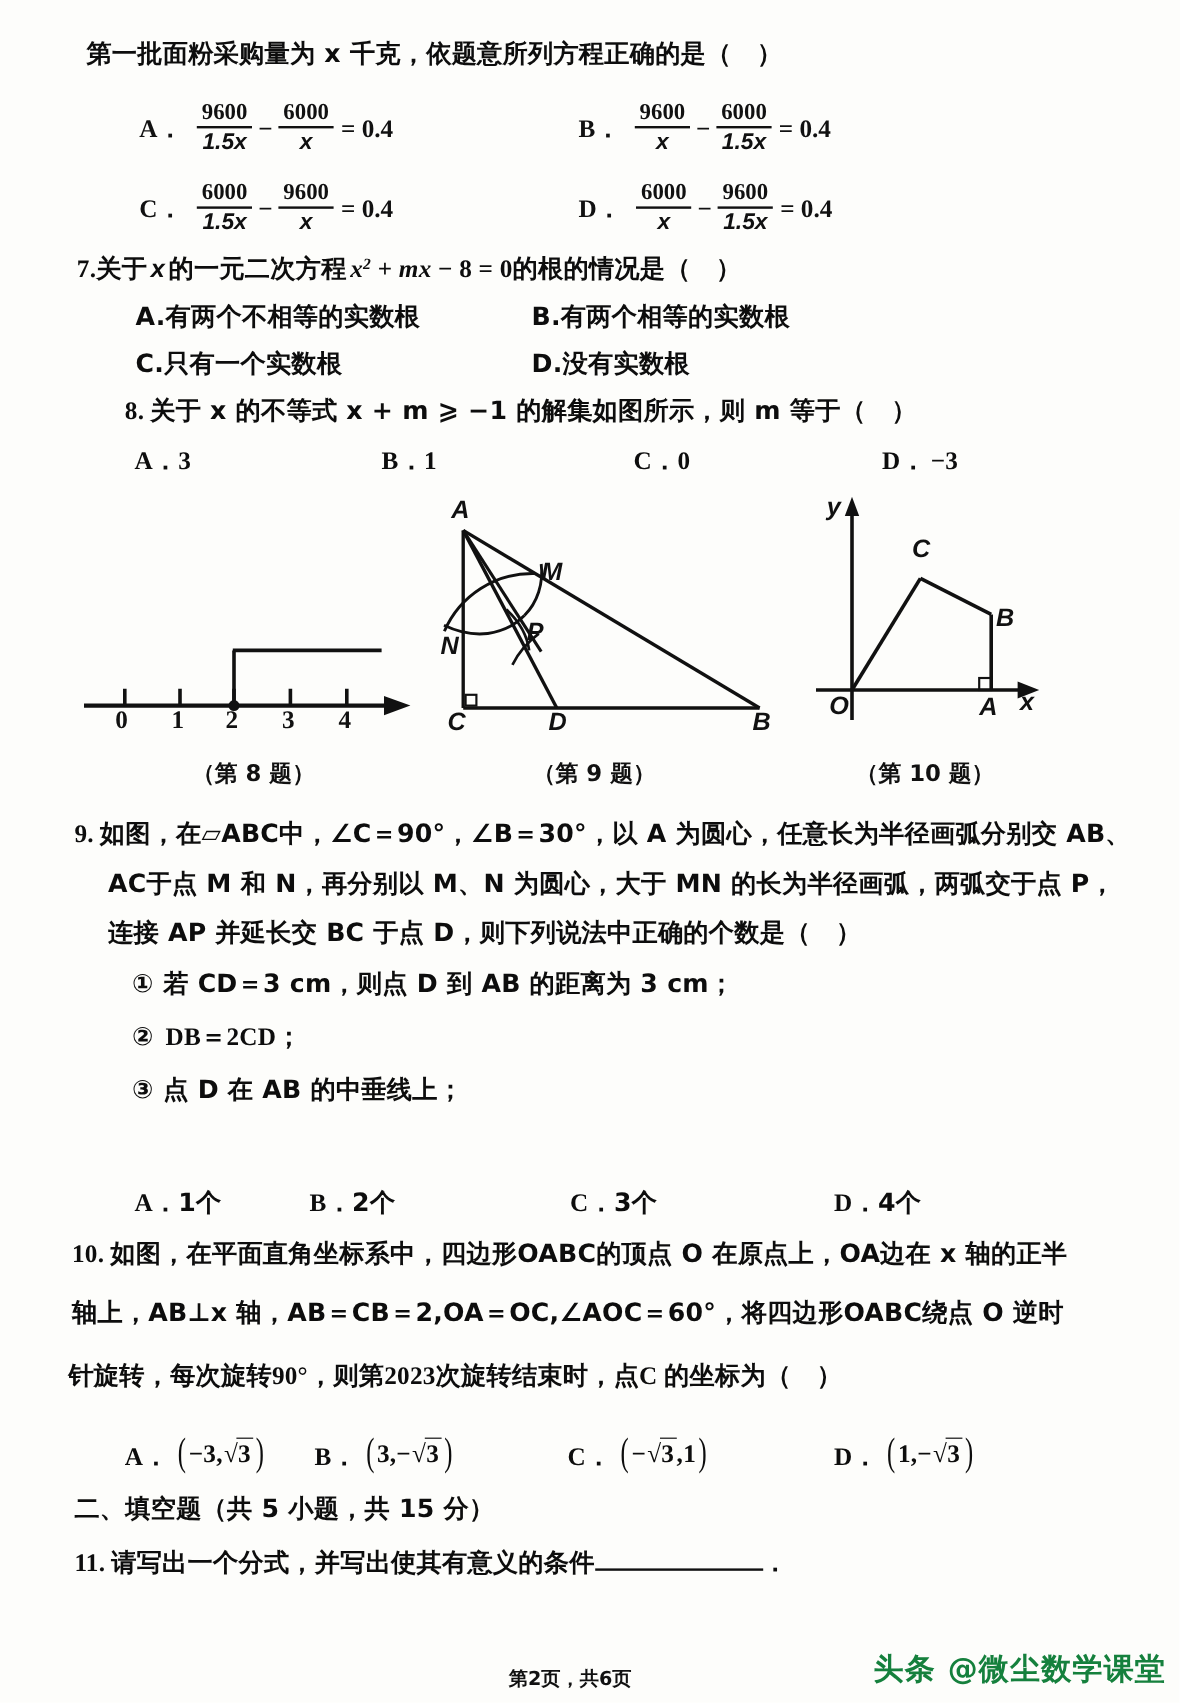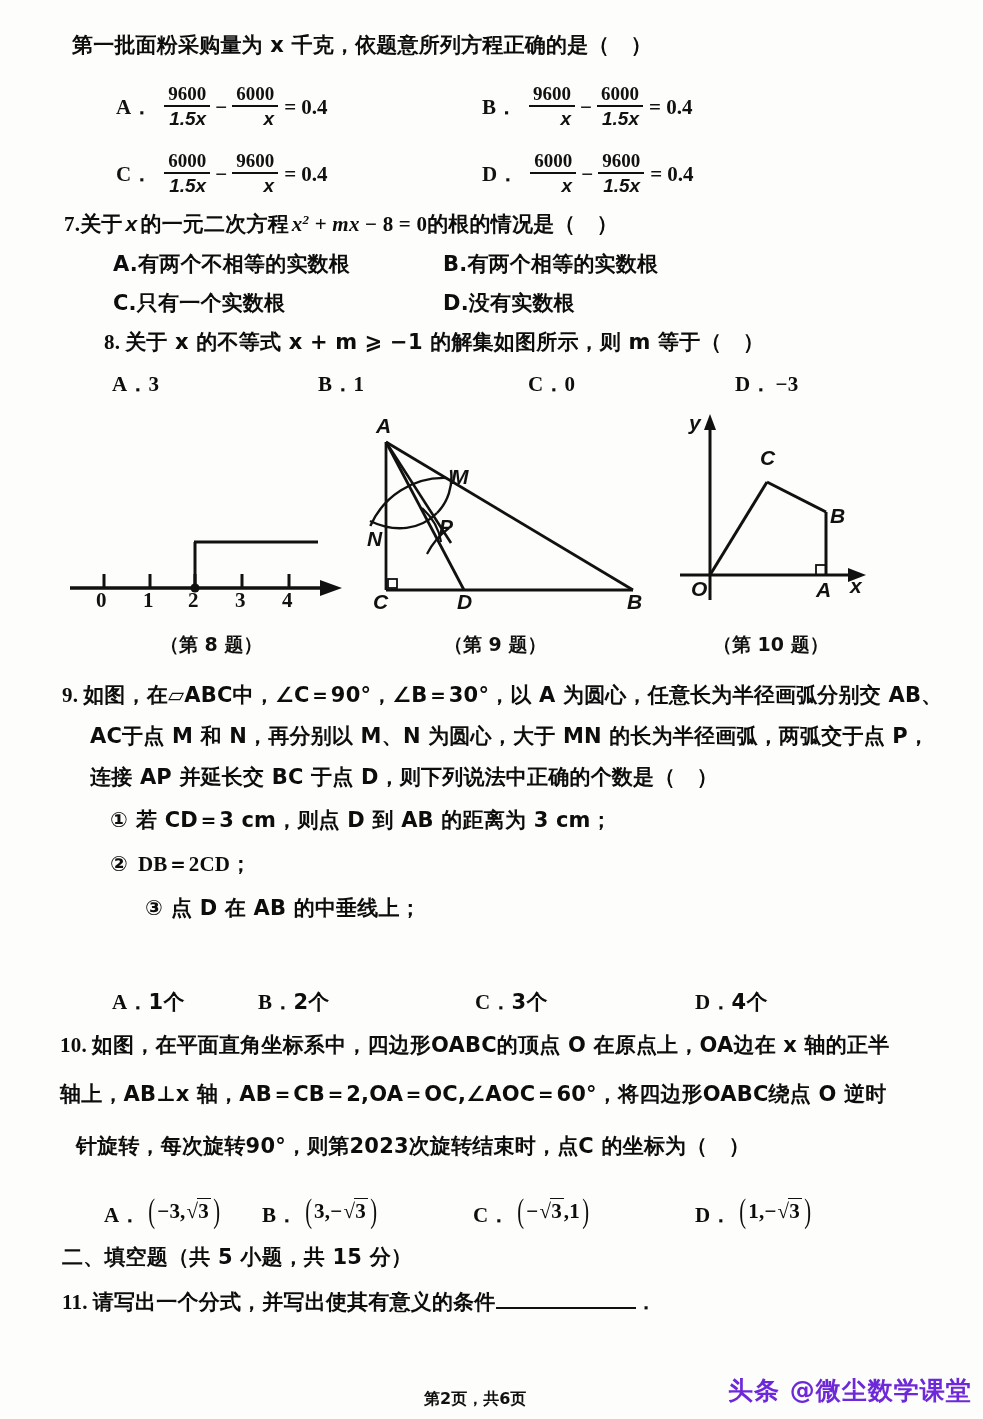--- a/index.html
+++ b/index.html
@@ -41,21 +41,21 @@
     font-style: normal;
   }
   .opt-label {
     font-family: "Liberation Serif", "DejaVu Serif", serif;
     font-weight: 700;
   }
   
   .frac {
     display: inline-block;
     vertical-align: middle;
-    text-align: right;
+    text-align: center;
     position: relative;
     top: -1px;
     margin: 0 2px;
   }
   .frac .num {
     display: block;
     padding: 0 4px 1px 4px;
     border-bottom: 2px solid #111;
     font-size: 19px;
     line-height: 21px;
@@ -124,21 +124,21 @@
     font-family: "DejaVu Sans", "Liberation Sans", sans-serif;
     font-weight: 700;
     font-size: 16px;
     white-space: nowrap;
   }
   .wm {
     position: absolute;
     font-family: "DejaVu Sans", "Liberation Sans", sans-serif;
     font-weight: 700;
     font-size: 25px;
-    color: #6d28d9;
+    color: #15803d;
     white-space: nowrap;
     letter-spacing: 1px;
   }
   svg { display: block; }
   .fig { position: absolute; }
 </style>
 </head>
 <body>
 
 <div class="page">
@@ -312,42 +312,42 @@
   </div>
   <div class="ln cn" style="left:90px; top:722px; font-size:21px;">AC于点 M 和 N，再分别以 M、N 为圆心，大于 MN 的长为半径画弧，两弧交于点 P，</div>
   <div class="ln cn" style="left:90px; top:763px; font-size:21px;">连接 AP 并延长交 BC 于点 D，则下列说法中正确的个数是（　）</div>
 
   <div class="ln cn" style="left:110px; top:806px; font-size:21px;">
     <span>①</span><span style="padding-left:8px;">若 CD＝3 cm，则点 D 到 AB 的距离为 3 cm；</span>
   </div>
   <div class="ln cn" style="left:110px; top:850px; font-size:21px;">
     <span>②</span><span class="mn" style="padding-left:10px;">DB＝2CD；</span>
   </div>
-  <div class="ln cn" style="left:110px; top:894px; font-size:21px;margin-left:35px;">
+  <div class="ln cn" style="left:110px; top:894px; font-size:21px;">
     <span>③</span><span style="padding-left:8px;">点 D 在 AB 的中垂线上；</span>
   </div>
 
   <div class="ln" style="left:112px; top:988px; font-size:21px;">
     <span class="opt-label">A．</span><span class="cn">1个</span>
   </div>
   <div class="ln" style="left:258px; top:988px; font-size:21px;">
     <span class="opt-label">B．</span><span class="cn">2个</span>
   </div>
   <div class="ln" style="left:475px; top:988px; font-size:21px;">
     <span class="opt-label">C．</span><span class="cn">3个</span>
   </div>
   <div class="ln" style="left:695px; top:988px; font-size:21px;">
     <span class="opt-label">D．</span><span class="cn">4个</span>
   </div>
 
   <div class="ln" style="left:60px; top:1031px; font-size:21px;">
     <span class="mn">10.</span><span class="cn" style="padding-left:5px;">如图，在平面直角坐标系中，四边形OABC的顶点 O 在原点上，OA边在 x 轴的正半</span>
   </div>
   <div class="ln cn" style="left:60px; top:1080px; font-size:21px;text-align:center;">轴上，AB⊥x 轴，AB＝CB＝2,OA＝OC,∠AOC＝60°，将四边形OABC绕点 O 逆时</div>
-  <div class="ln cn" style="left:76px; top:1132px; font-size:21px;">针旋转，每次旋转90°，则第2023次旋转结束时，点C 的坐标为（　）</div>
+  <div class="ln cn" style="left:57px; top:1132px; font-size:21px;font-family:Liberation Serif, serif;">针旋转，每次旋转90°，则第2023次旋转结束时，点C 的坐标为（　）</div>
 
   <div class="ln" style="left:104px; top:1198px; font-size:21px;">
     <span class="opt-label">A．</span>
     <span class="pair">
       <span class="pl">(</span>
       <span class="mn">−3</span>
       <span class="mn">,</span>
       <span class="sq"><span class="rad">√</span><span class="arg mn">3</span></span>
       <span class="pr">)</span>
     </span>

